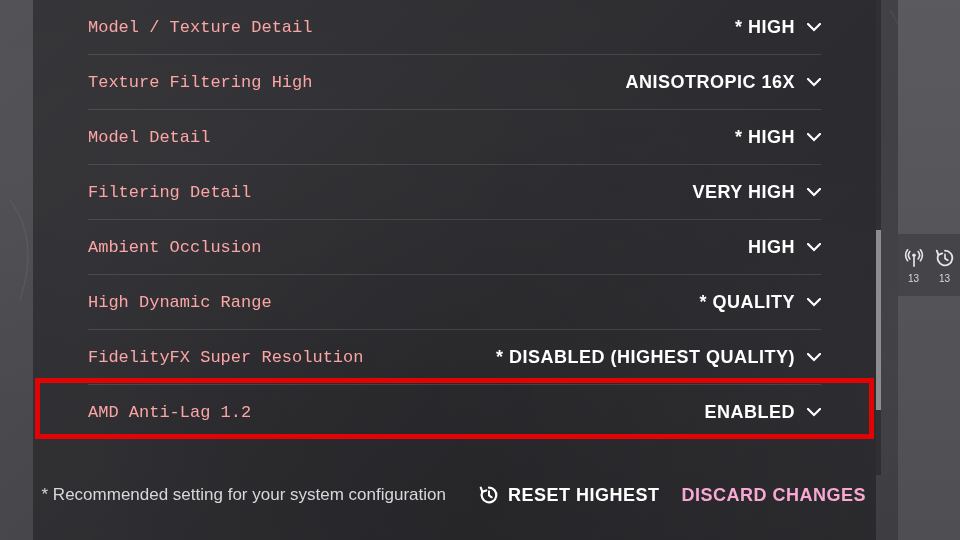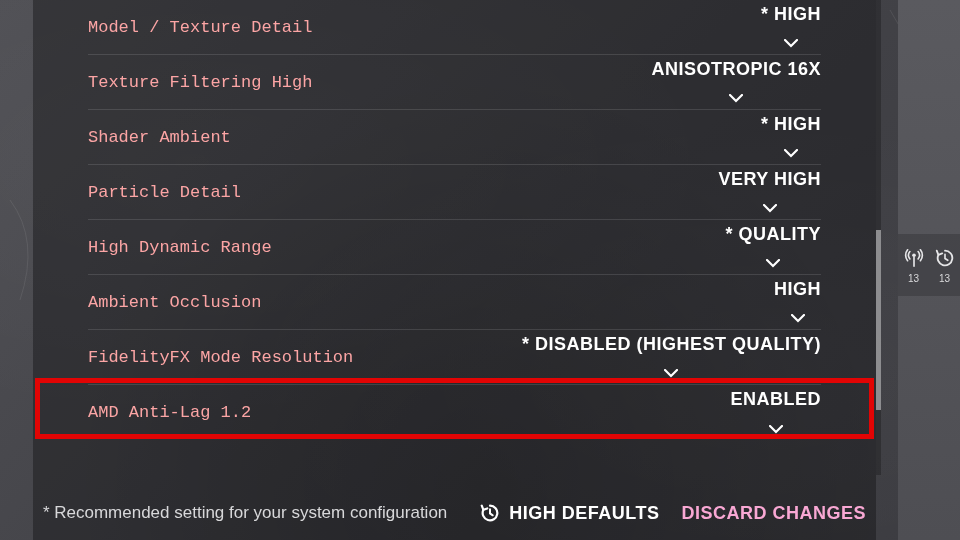--- a/index.html
+++ b/index.html
@@ -54,21 +54,20 @@
 .row-label {
   color: #fca5a5;
   font-size: 17px;
   font-weight: 400;
   font-family: Liberation Mono, monospace;
 }
 .row-value-group {
   display: flex;
   align-items: center;
   gap: 12px;
-  flex-direction: column;
 }
 .row-value {
   color: #ffffff;
   font-size: 18px;
   font-weight: 700;
   font-family: "Arial Narrow", "Segoe UI", Arial, sans-serif;
   letter-spacing: 0.5px;
   font-stretch: condensed;
   text-transform: uppercase;
 }
@@ -88,21 +87,21 @@
   left: 35px;
   top: 378px;
   width: 839px;
   height: 61px;
   border: 5px solid #e20404;
   pointer-events: none;
 }
 .footer {
   position: absolute;
   left: 33px;
-  bottom: 16px;
+  bottom: 34px;
   width: 843px;
   display: flex;
   align-items: center;
   justify-content: flex-end;
   gap: 22px;
   padding-right: 10px;
 }
 .footer-note {
   color: #d8d8da;
   font-size: 17px;
@@ -213,69 +212,69 @@
         <span class="row-value">ANISOTROPIC 16X</span>
         <span class="chevron">
           <svg viewBox="0 0 14 9">
               <path d="M1 1 L7 7 L13 1" stroke="#ffffff" stroke-width="2.2" fill="none" stroke-linecap="round"></path>
             </svg>
         </span>
       </div>
     </div>
 
     <div class="row">
-      <span class="row-label">Shader Ambient</span>
+      <span class="row-label">Model Detail</span>
       <div class="row-value-group">
         <span class="row-value">* HIGH</span>
         <span class="chevron">
           <svg viewBox="0 0 14 9">
               <path d="M1 1 L7 7 L13 1" stroke="#ffffff" stroke-width="2.2" fill="none" stroke-linecap="round"></path>
             </svg>
         </span>
       </div>
     </div>
 
     <div class="row">
-      <span class="row-label">Particle Detail</span>
+      <span class="row-label">Filtering Detail</span>
       <div class="row-value-group">
         <span class="row-value">VERY HIGH</span>
         <span class="chevron">
           <svg viewBox="0 0 14 9">
               <path d="M1 1 L7 7 L13 1" stroke="#ffffff" stroke-width="2.2" fill="none" stroke-linecap="round"></path>
             </svg>
         </span>
       </div>
     </div>
 
     <div class="row">
+      <span class="row-label">Ambient Occlusion</span>
+      <div class="row-value-group">
+        <span class="row-value">HIGH</span>
+        <span class="chevron">
+          <svg viewBox="0 0 14 9">
+              <path d="M1 1 L7 7 L13 1" stroke="#ffffff" stroke-width="2.2" fill="none" stroke-linecap="round"></path>
+            </svg>
+        </span>
+      </div>
+    </div>
+
+    <div class="row">
       <span class="row-label">High Dynamic Range</span>
       <div class="row-value-group">
         <span class="row-value">* QUALITY</span>
         <span class="chevron">
           <svg viewBox="0 0 14 9">
               <path d="M1 1 L7 7 L13 1" stroke="#ffffff" stroke-width="2.2" fill="none" stroke-linecap="round"></path>
             </svg>
         </span>
       </div>
     </div>
 
     <div class="row">
-      <span class="row-label">Ambient Occlusion</span>
-      <div class="row-value-group">
-        <span class="row-value">HIGH</span>
-        <span class="chevron">
-          <svg viewBox="0 0 14 9">
-              <path d="M1 1 L7 7 L13 1" stroke="#ffffff" stroke-width="2.2" fill="none" stroke-linecap="round"></path>
-            </svg>
-        </span>
-      </div>
-    </div>
-
-    <div class="row">
-      <span class="row-label">FidelityFX Mode Resolution</span>
+      <span class="row-label">FidelityFX Super Resolution</span>
       <div class="row-value-group">
         <span class="row-value">* DISABLED (HIGHEST QUALITY)</span>
         <span class="chevron">
           <svg viewBox="0 0 14 9">
               <path d="M1 1 L7 7 L13 1" stroke="#ffffff" stroke-width="2.2" fill="none" stroke-linecap="round"></path>
             </svg>
         </span>
       </div>
     </div>
 
@@ -299,21 +298,21 @@
 <div class="footer">
   <span class="footer-note">* Recommended setting for your system configuration</span>
   <div class="reset-group">
     <span class="reset-icon">
       <svg viewBox="0 0 24 24" fill="none">
         <path d="M12 4 a8 8 0 1 1 -7.2 4.5" stroke="#ffffff" stroke-width="2.4" stroke-linecap="round"></path>
         <path d="M3 4 L4.8 8.5 L9 7" stroke="#ffffff" stroke-width="2.4" stroke-linecap="round" stroke-linejoin="round"></path>
         <path d="M12 8 L12 12.5 L15 14.5" stroke="#ffffff" stroke-width="2.2" stroke-linecap="round"></path>
       </svg>
     </span>
-    <span class="footer-btn">HIGH DEFAULTS</span>
+    <span class="footer-btn">RESET HIGHEST</span>
   </div>
   <span class="footer-btn dim">DISCARD CHANGES</span>
 </div>
 
 <div class="scrollbar">
   <div class="scrollbar-thumb"></div>
 </div>
 
 <div class="side-strip">
   <div class="side-item">

